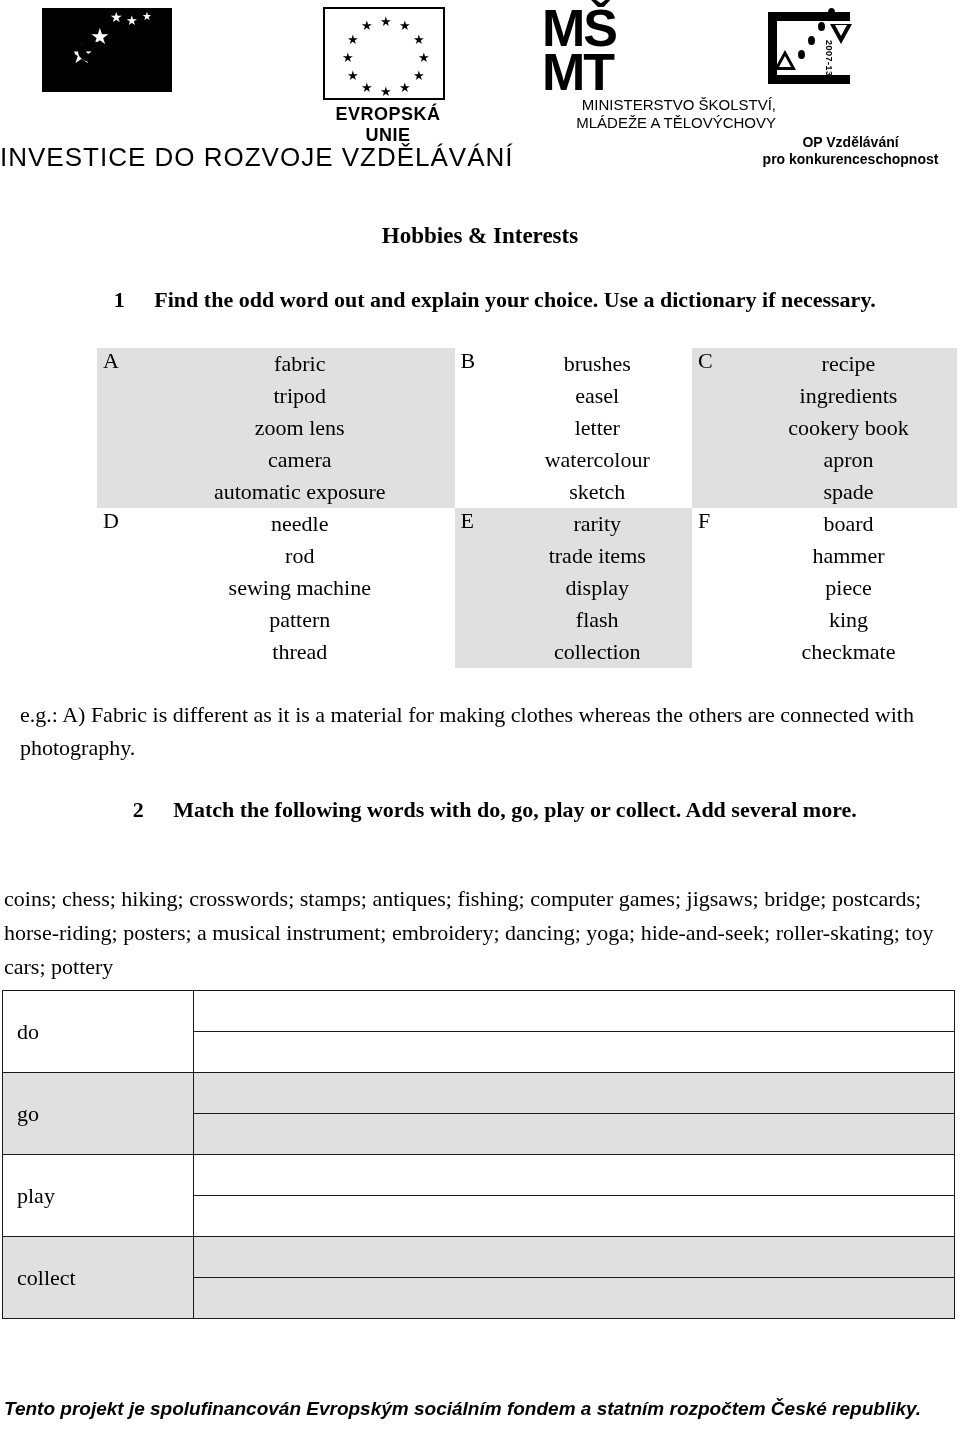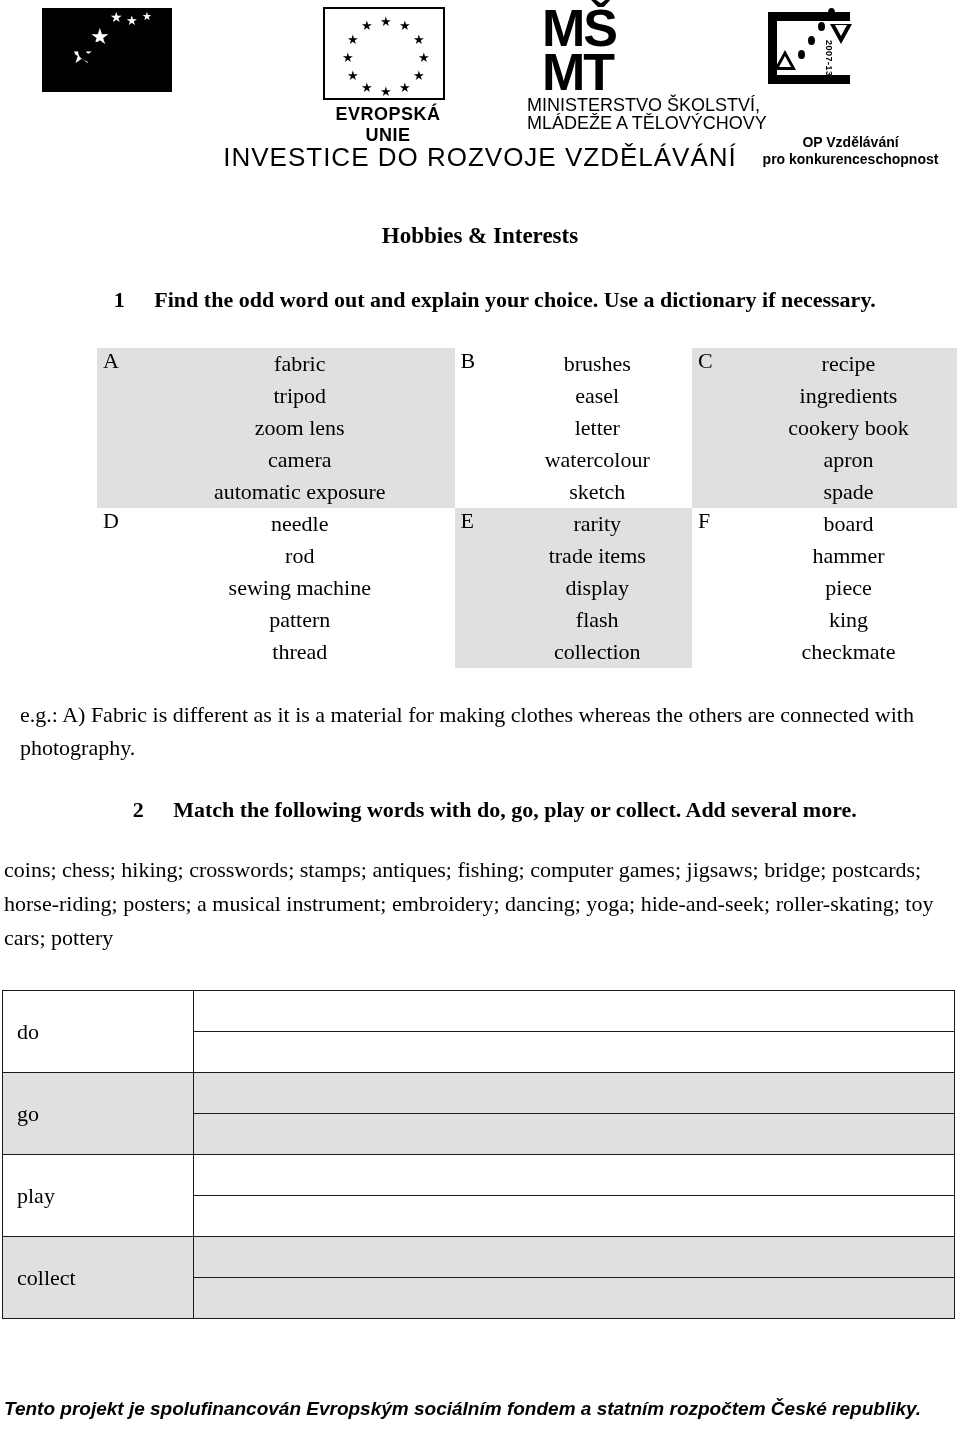--- a/index.html
+++ b/index.html
@@ -91,25 +91,25 @@
   .msmt-mark {
     position: absolute; left: 22px; top: 0;
     font-family: "Liberation Sans", "DejaVu Sans", sans-serif;
     font-weight: bold;
     font-size: 52px;
     line-height: 44px;
     letter-spacing: -2px;
   }
   .msmt-mark .l2 { display:block; margin-left: 0; }
   .msmt-caption {
-    position: absolute; left: 7px; top: 90px;
+    position: absolute; left: 16px; top: 90px;
     width: 240px;
-    text-align: left;
-    font-family: "Liberation Sans", "DejaVu Sans", sans-serif;
-    font-size: 18px;
+    text-align: right;
+    font-family: "Liberation Sans", "DejaVu Sans", sans-serif;
+    font-size: 15px;
     line-height: 18px;
     white-space: pre-line;
   }
 
   
   .opvk-logo { position: absolute; left: 768px; top: 6px; width: 160px; height: 126px; }
   .opvk-bracket {
     position: absolute; left: 0px; top: 6px;
     width: 82px; height: 72px;
   }
@@ -163,21 +163,20 @@
     font-size: 14px;
     line-height: 17px;
     white-space: pre-line;
     margin-top: 40px;
   }
 
   .investice {
     position: absolute;
     left: 0; top: 142px;
     width: 960px;
-    text-align: center;
     font-family: "Liberation Sans", "DejaVu Sans", sans-serif;
     font-size: 26px;
     letter-spacing: 1px;
   }
 
   
   .doc-title {
     position: absolute;
     left: 0; top: 223px;
     width: 960px;
@@ -228,21 +227,21 @@
   .note {
     position: absolute;
     left: 20px; top: 698px;
     width: 950px;
     font-size: 22px;
     line-height: 33px;
   }
 
   .wordlist {
     position: absolute;
-    left: 4px; top: 853px;
+    left: 4px; top: 882px;
     width: 948px;
     font-size: 22px;
     line-height: 34px;
   }
 
   
   .answertable {
     position: absolute;
     left: 2px; top: 990px;
     width: 953px;

